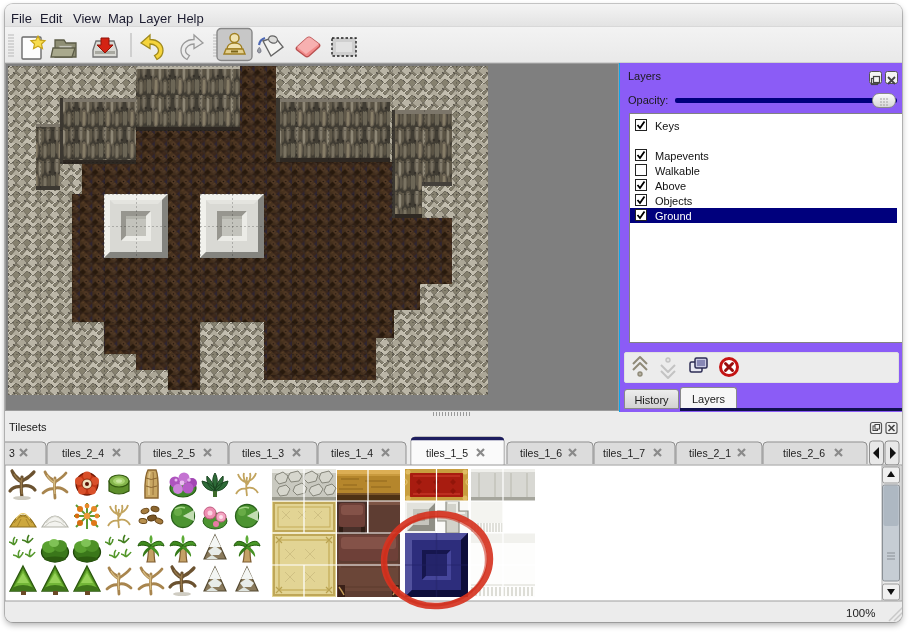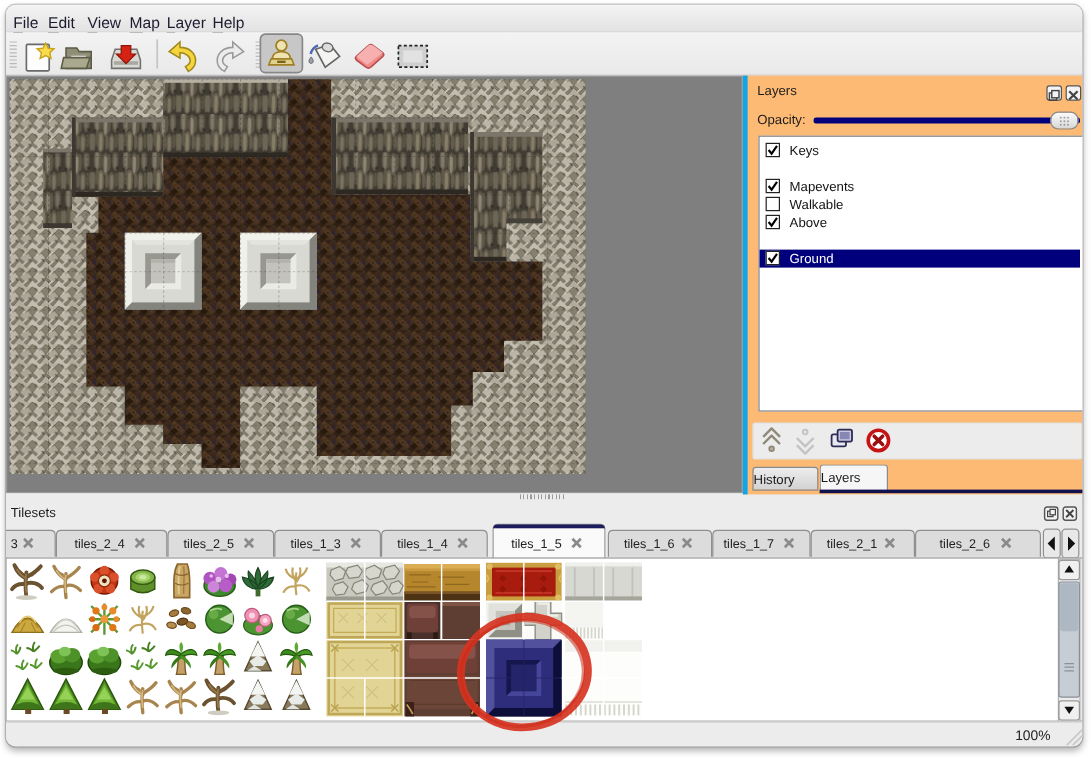--- a/index.html
+++ b/index.html
@@ -3,33 +3,33 @@
 <meta charset="utf-8">
 <style>
 *{margin:0;padding:0;box-sizing:border-box}
 html,body{width:909px;height:632px;background:#fff;font-family:"Liberation Sans",sans-serif;overflow:hidden}
 #win{position:absolute;left:5px;top:4px;width:897px;height:618px;background:#ececec;border-radius:8px;box-shadow:0 3px 6px rgba(0,0,0,.30),0 0 0 1px rgba(125,125,125,.40);overflow:hidden}
 #menubar{position:absolute;left:0;top:0;width:897px;height:23px;background:linear-gradient(#f4f4f4,#e3e3e3);border-bottom:1px solid #d8d8d8}
 .mi{position:absolute;top:7px;font-size:13px;color:#1c1c30}
 .mi u{text-decoration:none;border-bottom:1.5px solid #15151f;padding-bottom:1px}
 #toolbar{position:absolute;left:0;top:23px;width:897px;height:36px;background:linear-gradient(#f3f3f3,#e9e9e9);border-bottom:1px solid #d0d0d0}
 #canvaswrap{position:absolute;left:0;top:59px;width:614px;height:348px}
-#dock{position:absolute;left:614px;top:59px;width:283px;height:349px;background:#fdba74;border-left:4px solid #0ea5e9}
+#dock{position:absolute;left:614px;top:59px;width:283px;height:349px;background:#8b5cf6;border-left:1px solid #0ea5e9}
 .dktitle{position:absolute;left:8px;top:7px;font-size:11px;color:#1a1a1a}
 .dkbtn{position:absolute;top:8px;width:13px;height:13px;border:1.2px solid #555;border-radius:2.5px;background:#f4f4f4}
 #oplabel{position:absolute;left:8px;top:31px;font-size:11px;color:#1a1a1a}
 #optrack{position:absolute;left:55px;top:35px;width:222px;height:5px;background:#00007d;border-radius:2px}
 #ophandle{position:absolute;left:252px;top:30px;width:24px;height:15px;background:linear-gradient(#fbfbfb,#d7d7d7);border:1px solid #8a8a8a;border-radius:7px}
 #listbox{position:absolute;left:9px;top:50px;width:321px;height:230px;background:#fff;border:1px solid #828282}
 .lrow{position:absolute;left:0;width:267px;height:15px;font-size:11px;color:#111}
 .lrow.sel{background:#00007d;color:#fff}
 .cbx{position:absolute;left:5px;top:1px;width:12px;height:12px;background:#fff;border:1.3px solid #222}
 .lbl{position:absolute;left:25px;top:1.5px}
 #iconbar{position:absolute;left:4px;top:289px;width:275px;height:31px;border:1px solid #e0e0e0;border-radius:2px;background:#ececec}
-.dtab{position:absolute;font-size:11px;color:#1a1a1a;text-align:left;border:1px solid #8a8a8a}
+.dtab{position:absolute;font-size:11px;color:#1a1a1a;text-align:center;border:1px solid #8a8a8a}
 #tabhist{left:4px;top:326px;width:55px;height:20px;background:linear-gradient(#ededed,#d2d2d2);border-radius:3px 3px 0 0;line-height:20px}
 #tablayers{left:60px;top:324px;width:57px;height:22px;background:#f6f6f6;border-bottom:none;border-radius:3px 3px 0 0;line-height:22px}
 #navline{position:absolute;left:60px;top:345px;width:223px;height:3px;background:#11114f}
 #splitter{position:absolute;left:428px;top:408px;width:38px;height:4px;background:repeating-linear-gradient(90deg,#9a9a9a 0 1px,transparent 1px 3px)}
 #tilesets{position:absolute;left:0;top:413px;width:716px;height:205px}
 </style>
 </head>
 <body>
 
 <div id="win">
@@ -288,20 +288,26 @@
           <span class="lbl">Mapevents</span>
         </div>
 
 <div class="lrow" style="top:64px">
           <span class="cbx"><svg width="10" height="10" viewBox="0 0 10 10">
               <path d="M1.5,5 L4,8 L8.5,1.5" stroke="#000" stroke-width="1.8" fill="none"></path>
             </svg></span>
           <span class="lbl">Above</span>
         </div>
 
+<div class="lrow" style="top:79px">
+          <span class="cbx"><svg width="10" height="10" viewBox="0 0 10 10">
+              <path d="M1.5,5 L4,8 L8.5,1.5" stroke="#000" stroke-width="1.8" fill="none"></path>
+            </svg></span>
+          <span class="lbl">Objects</span>
+        </div>
 
 <div class="lrow sel" style="top:94px">
           <span class="cbx"><svg width="10" height="10" viewBox="0 0 10 10">
               <path d="M1.5,5 L4,8 L8.5,1.5" stroke="#000" stroke-width="1.8" fill="none"></path>
             </svg></span>
           <span class="lbl">Ground</span>
         </div>
 </div>
 
 <div id="iconbar">

